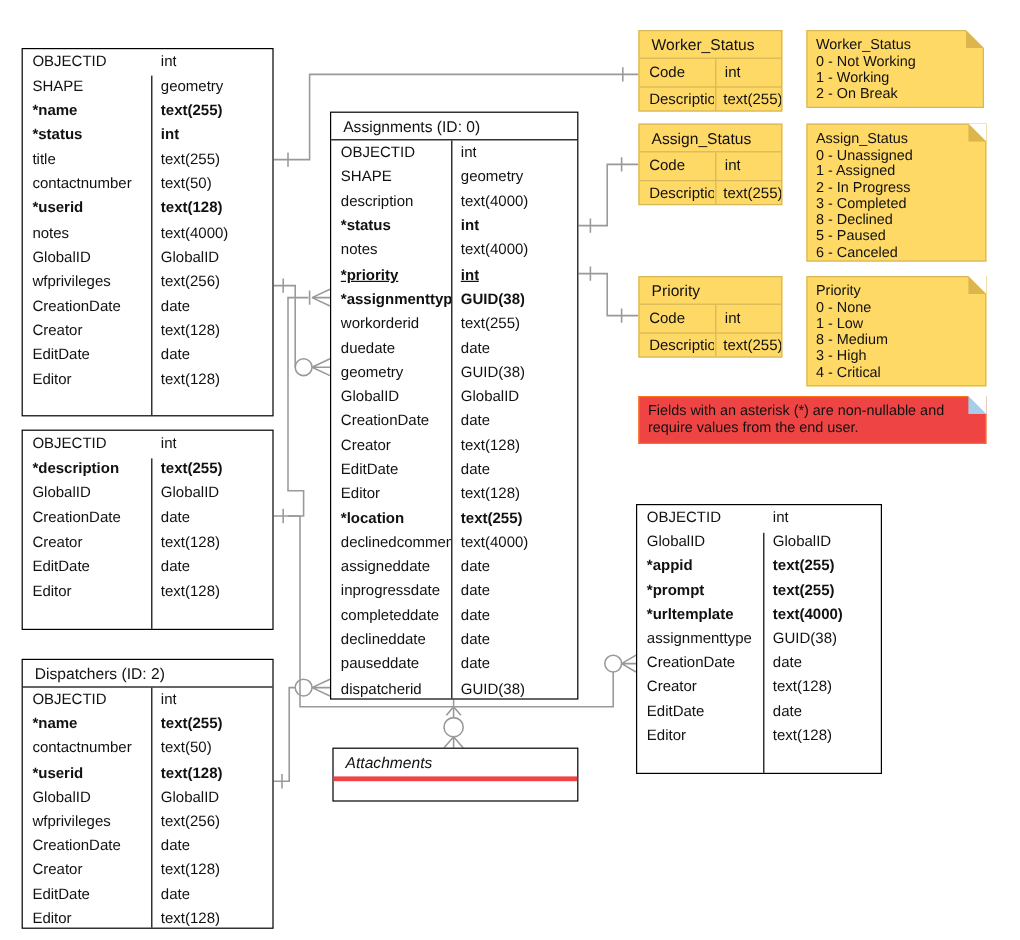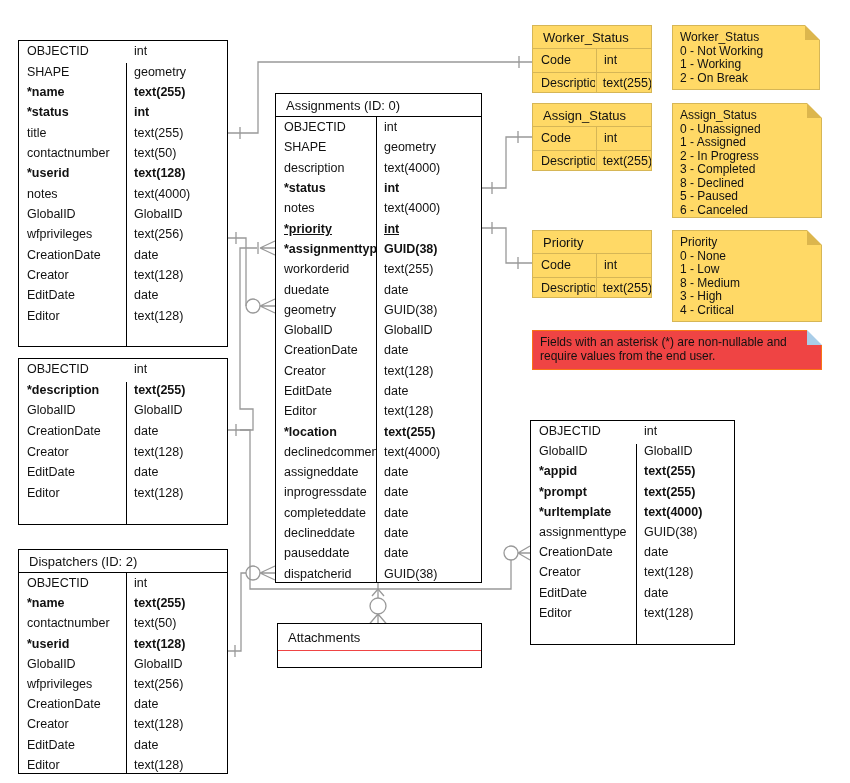--- a/index.html
+++ b/index.html
@@ -18,22 +18,22 @@
   .entity.code .coldiv{border-left:1px solid #d6b656;}
   .entity.code .rowsep{position:absolute;left:0;right:0;height:0;border-top:1px solid #d6b656;}
   .bold{font-weight:bold;}
   .note{position:absolute;background:#ffd966;border:1px solid #d6b656;z-index:2;box-sizing:border-box;
         font-size:12px;line-height:13.5px;color:#111;padding:5px 6px 4px 7px;}
   .note::before{content:'';position:absolute;top:-1px;right:-1px;width:0;height:0;
         border-style:solid;border-width:0 15px 15px 0;border-color:#ffffff #ffffff #dcb64d #dcb64d;}
   .note.blue{background:#ef4444;border:1px solid #f97316;}
   .note.blue::before{border-color:#ffffff #ffffff #a9cde8 #a9cde8;}
   .attach{position:absolute;background:#ffffff;border:1px solid #000;z-index:2;box-sizing:border-box;}
-  .attach .hdr{border-bottom:1px solid #ef4444;display:flex;align-items:center;padding-left:10px;
-               font-size:13px;color:#111;box-sizing:border-box;}
+  .attach .hdr{border-bottom:4px solid #ef4444;display:flex;align-items:center;padding-left:10px;
+               font-size:13px;color:#111;box-sizing:border-box;font-style:italic;}
 </style>
 </head>
 <body>
 
 <div id="canvas">
 
   <svg class="lines" width="850" height="783" fill="none" stroke="#999999" stroke-width="1.3">
 
     <g>
       <path d="M228,133 H258 V62 H532"></path>

